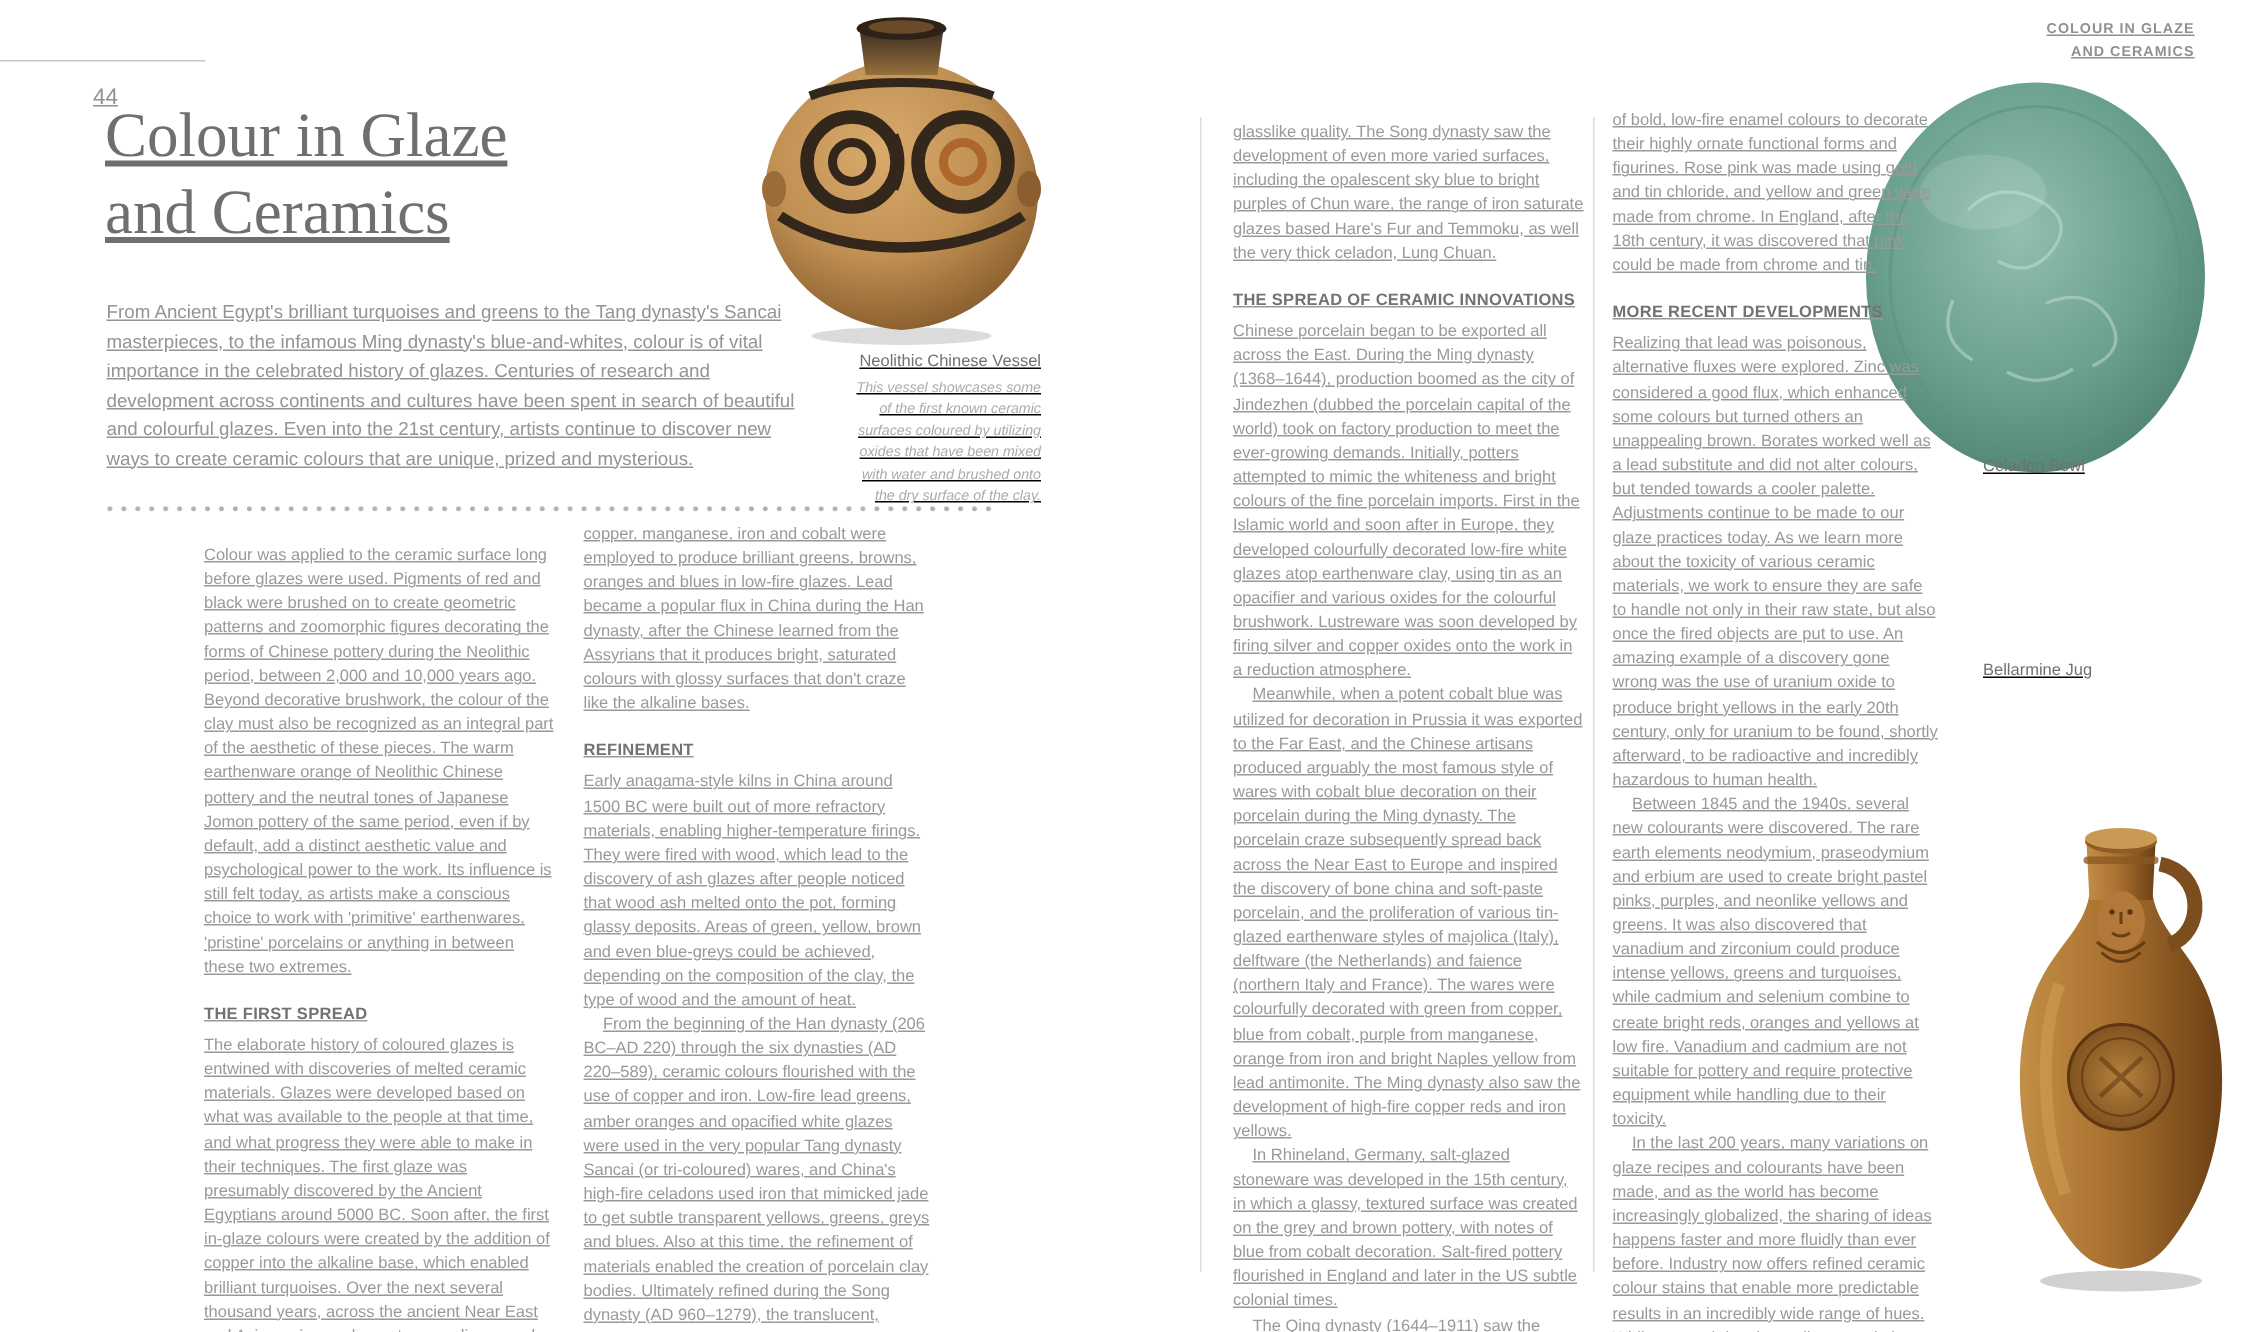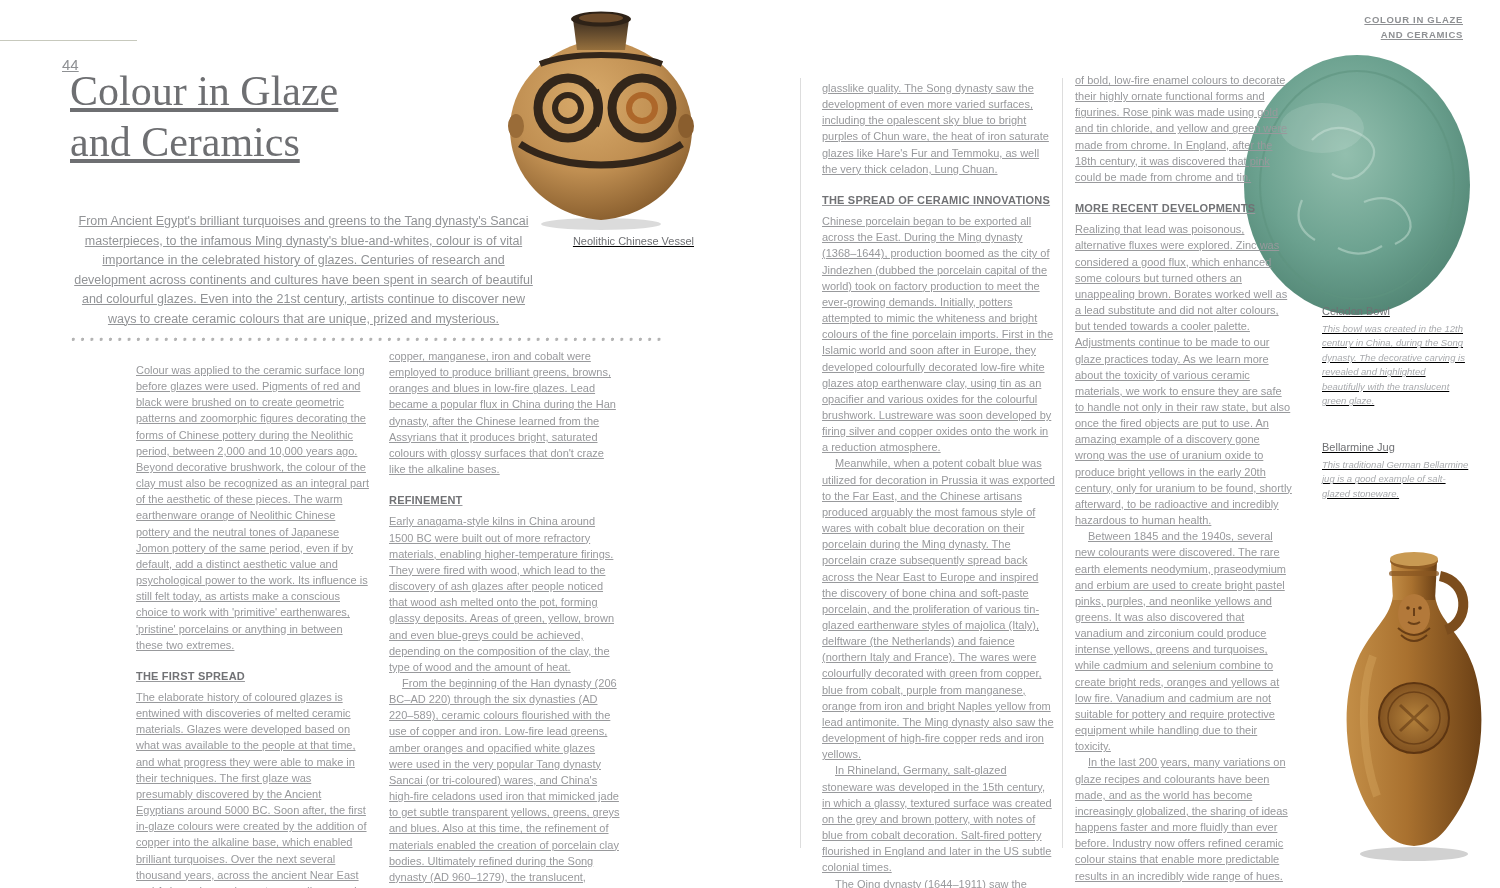--- a/index.html
+++ b/index.html
@@ -15,22 +15,22 @@
     color:#8e9093; line-height:1.55;
   }
   .top-rule { left:0; top:40px; width:137px; height:1px; background:#c7c9bd; }
   .page-number { left:62px; top:56px; font-size:15px; color:#8e9093; }
   .page-title {
     left:70px; top:66px; width:480px;
     font-family:"Liberation Serif", serif; font-weight:400;
     font-size:42px; line-height:1.22; color:#6e6f72;
   }
   .intro {
-    left:71px; top:212px; width:465px;
-    font-size:12.5px; line-height:1.56; color:#929497;text-align:center;
+    left:71px; top:199px; width:465px;
+    font-size:12.5px; line-height:1.56; color:#929497;
   }
   .dotted-rule {
     left:71px; top:337px; width:593px; height:5px;
     background-image:radial-gradient(circle at 2.2px 2.2px, #b3b3b3 1.5px, transparent 1.8px);
     background-size:9.3px 5px; background-repeat:repeat-x;
   }
   .col { font-size:11px; line-height:1.47; color:#98999c; text-align:left; }
   .col p { margin:0; }
   .col p.ind { text-indent:13px; }
   .col h3 {
@@ -84,21 +84,21 @@
 </div>
 
 <div class="abs col" id="col2">
   <p>copper, manganese, iron and cobalt were employed to produce brilliant greens, browns, oranges and blues in low-fire glazes. Lead became a popular flux in China during the Han dynasty, after the Chinese learned from the Assyrians that it produces bright, saturated colours with glossy surfaces that don't craze like the alkaline bases.</p>
   <h3>REFINEMENT</h3>
   <p>Early anagama-style kilns in China around 1500 BC were built out of more refractory materials, enabling higher-temperature firings. They were fired with wood, which lead to the discovery of ash glazes after people noticed that wood ash melted onto the pot, forming glassy deposits. Areas of green, yellow, brown and even blue-greys could be achieved, depending on the composition of the clay, the type of wood and the amount of heat.</p>
   <p class="ind">From the beginning of the Han dynasty (206 BC–AD 220) through the six dynasties (AD 220–589), ceramic colours flourished with the use of copper and iron. Low-fire lead greens, amber oranges and opacified white glazes were used in the very popular Tang dynasty Sancai (or tri-coloured) wares, and China's high-fire celadons used iron that mimicked jade to get subtle transparent yellows, greens, greys and blues. Also at this time, the refinement of materials enabled the creation of porcelain clay bodies. Ultimately refined during the Song dynasty (AD 960–1279), the translucent, vitrified bodies ensured that bright colours were no longer muddied by iron and other impurities in the clay and had a fine,</p>
 </div>
 
 <div class="abs col" id="col3">
-  <p>glasslike quality. The Song dynasty saw the development of even more varied surfaces, including the opalescent sky blue to bright purples of Chun ware, the heat of iron saturate glazes like Hare's Fur and Temmoku, as well the very thick celadon, Lung Chuan.</p>
+  <p>glasslike quality. The Song dynasty saw the development of even more varied surfaces, including the opalescent sky blue to bright purples of Chun ware, the range of iron saturate glazes based Hare's Fur and Temmoku, as well the very thick celadon, Lung Chuan.</p>
   <h3>THE SPREAD OF CERAMIC INNOVATIONS</h3>
   <p>Chinese porcelain began to be exported all across the East. During the Ming dynasty (1368–1644), production boomed as the city of Jindezhen (dubbed the porcelain capital of the world) took on factory production to meet the ever-growing demands. Initially, potters attempted to mimic the whiteness and bright colours of the fine porcelain imports. First in the Islamic world and soon after in Europe, they developed colourfully decorated low-fire white glazes atop earthenware clay, using tin as an opacifier and various oxides for the colourful brushwork. Lustreware was soon developed by firing silver and copper oxides onto the work in a reduction atmosphere.</p>
   <p class="ind">Meanwhile, when a potent cobalt blue was utilized for decoration in Prussia it was exported to the Far East, and the Chinese artisans produced arguably the most famous style of wares with cobalt blue decoration on their porcelain during the Ming dynasty. The porcelain craze subsequently spread back across the Near East to Europe and inspired the discovery of bone china and soft-paste porcelain, and the proliferation of various tin-glazed earthenware styles of majolica (Italy), delftware (the Netherlands) and faience (northern Italy and France). The wares were colourfully decorated with green from copper, blue from cobalt, purple from manganese, orange from iron and bright Naples yellow from lead antimonite. The Ming dynasty also saw the development of high-fire copper reds and iron yellows.</p>
   <p class="ind">In Rhineland, Germany, salt-glazed stoneware was developed in the 15th century, in which a glassy, textured surface was created on the grey and brown pottery, with notes of blue from cobalt decoration. Salt-fired pottery flourished in England and later in the US subtle colonial times.</p>
   <p class="ind">The Qing dynasty (1644–1911) saw the development of more low-fired enamel colours, which again influenced Europeans. Once porcelain production took hold in Europe, it dominated the ceramics landscape as manufacturers like Meissen in Germany and Sèvres in France used a wide range</p>
 </div>
 
 <div class="abs col" id="col4">
   <p>of bold, low-fire enamel colours to decorate their highly ornate functional forms and figurines. Rose pink was made using gold and tin chloride, and yellow and green were made from chrome. In England, after the 18th century, it was discovered that pink could be made from chrome and tin.</p>
   <h3>MORE RECENT DEVELOPMENTS</h3>
@@ -131,20 +131,21 @@
     <circle cx="90" cy="102" r="30" fill="none" stroke="#33261a" stroke-width="9"></circle>
     <circle cx="90" cy="102" r="13" fill="none" stroke="#33261a" stroke-width="6"></circle>
     <circle cx="164" cy="102" r="30" fill="none" stroke="#33261a" stroke-width="9"></circle>
     <circle cx="164" cy="102" r="13" fill="none" stroke="#ad672a" stroke-width="6"></circle>
     <path d="M118 84 q8 18 0 36" stroke="#33261a" stroke-width="6" fill="none"></path>
     <path d="M42 138 C84 166 162 166 204 138" stroke="#33261a" stroke-width="7" fill="none"></path>
   </svg>
 </div>
 <div class="abs" id="cap-vessel">
   <div class="figcap-title">Neolithic Chinese Vessel</div>
+  <div class="figcap-text">This vessel showcases some of the first known ceramic surfaces coloured by utilizing oxides that have been mixed with water and brushed onto the dry surface of the clay.</div>
 </div>
 
 <div class="abs figure" id="fig-celadon">
   <svg width="230" height="268" viewBox="0 0 230 268">
     <defs>
       <radialGradient id="cb" cx="45%" cy="38%" r="72%">
         <stop offset="0%" stop-color="#93bfae"></stop>
         <stop offset="55%" stop-color="#6ba18f"></stop>
         <stop offset="100%" stop-color="#4a7d6c"></stop>
       </radialGradient>
@@ -155,26 +156,24 @@
       <path d="M70 88 q20 -20 46 -7 q26 13 10 34 q-15 19 -36 7"></path>
       <path d="M122 150 q28 -11 42 10 q13 21 -11 32"></path>
       <path d="M60 148 q-11 26 13 40"></path>
       <path d="M96 196 q22 12 44 -2"></path>
     </g>
     <ellipse cx="80" cy="76" rx="42" ry="25" fill="#ffffff" opacity="0.12"></ellipse>
   </svg>
 </div>
 <div class="abs" id="cap-celadon">
   <div class="figcap-title">Celadon Bowl</div>
-  <div class="figcap-text">This bowl was created in the 12th century in China, during the Song dynasty. The decorative carving is revealed and highlighted beautifully with the translucent green glaze.</div>
 </div>
 
 <div class="abs" id="cap-jug">
   <div class="figcap-title">Bellarmine Jug</div>
-  <div class="figcap-text">This traditional German Bellarmine jug is a good example of salt-glazed stoneware.</div>
 </div>
 
 <div class="abs figure" id="fig-jug">
   <svg width="172" height="330" viewBox="0 0 172 330">
     <defs>
       <linearGradient id="jg" x1="0" y1="0" x2="1" y2="0">
         <stop offset="0%" stop-color="#c38e47"></stop>
         <stop offset="45%" stop-color="#a9712f"></stop>
         <stop offset="100%" stop-color="#6b4015"></stop>
       </linearGradient>

